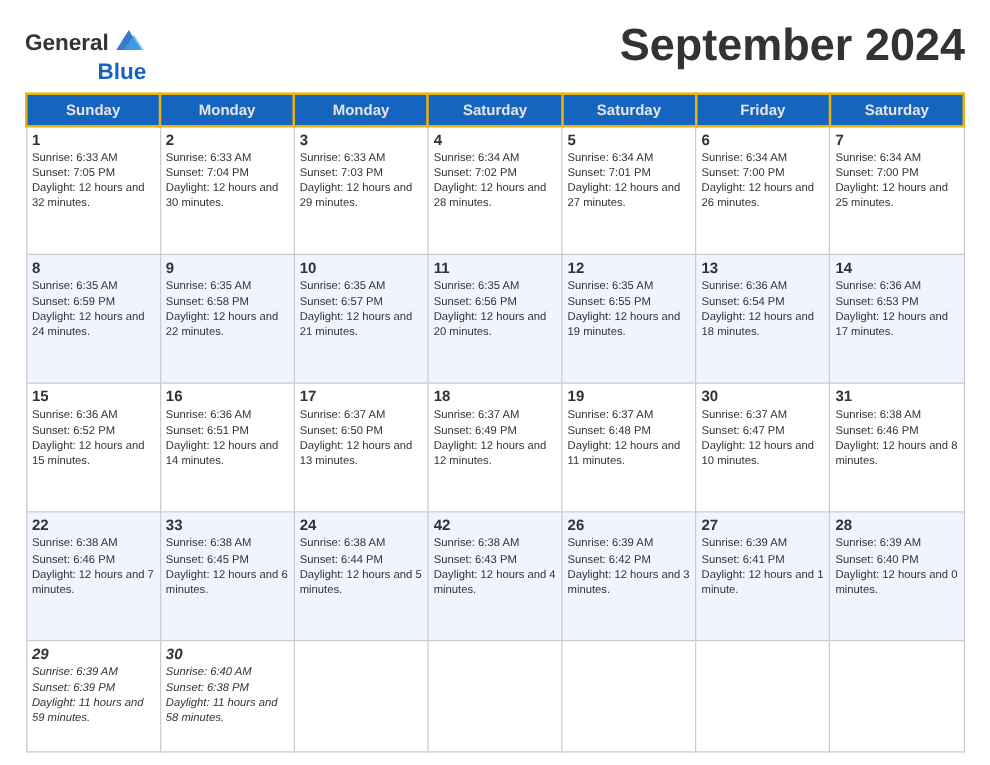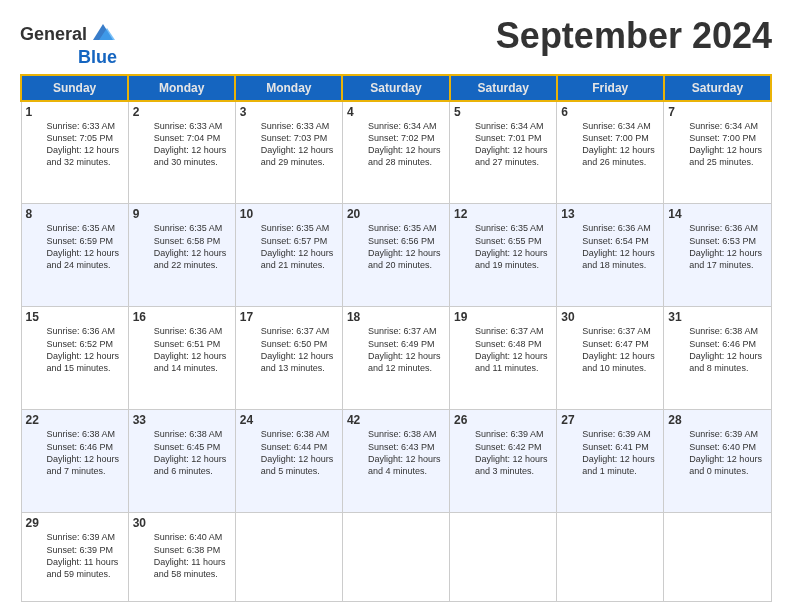--- a/index.html
+++ b/index.html
@@ -72,33 +72,33 @@
       border: 1px solid #ccc;
       vertical-align: top;
       padding: 3px 4px;
       font-size: 9.5px;
       color: #333;
       width: calc(100% / 7);
       height: 82px;
     }
     .calendar-table tr:last-child td {
       height: 70px;
+      font-style: italic;
     }
     .day-number {
       font-size: 12px;
       font-weight: bold;
       color: #333;
       display: block;
       margin-bottom: 1px;
     }
     .day-info {
       font-size: 9px;
       color: #333;
       line-height: 1.35;
-      margin-left: 21px;
     }
     .empty-cell {
       background: #f9f9f9;
     }
     .row-even td {
       background: #f0f4ff;
     }
     .row-odd td {
       background: #fff;
     }
@@ -179,21 +179,21 @@
         </td>
         <td>
           <span class="day-number">9</span>
           <div class="day-info">Sunrise: 6:35 AM<br>Sunset: 6:58 PM<br>Daylight: 12 hours and 22 minutes.</div>
         </td>
         <td>
           <span class="day-number">10</span>
           <div class="day-info">Sunrise: 6:35 AM<br>Sunset: 6:57 PM<br>Daylight: 12 hours and 21 minutes.</div>
         </td>
         <td>
-          <span class="day-number">20</span>
+          <span class="day-number">11</span>
           <div class="day-info">Sunrise: 6:35 AM<br>Sunset: 6:56 PM<br>Daylight: 12 hours and 20 minutes.</div>
         </td>
         <td>
           <span class="day-number">12</span>
           <div class="day-info">Sunrise: 6:35 AM<br>Sunset: 6:55 PM<br>Daylight: 12 hours and 19 minutes.</div>
         </td>
         <td>
           <span class="day-number">13</span>
           <div class="day-info">Sunrise: 6:36 AM<br>Sunset: 6:54 PM<br>Daylight: 12 hours and 18 minutes.</div>
         </td>

